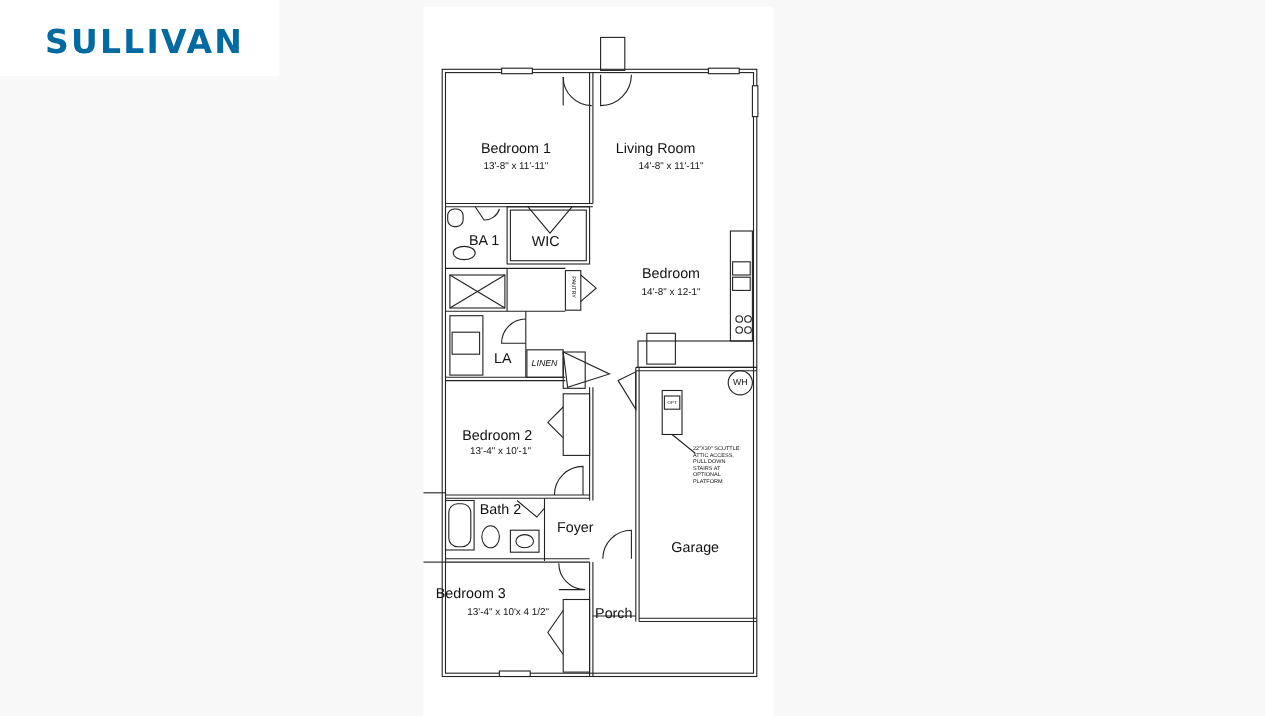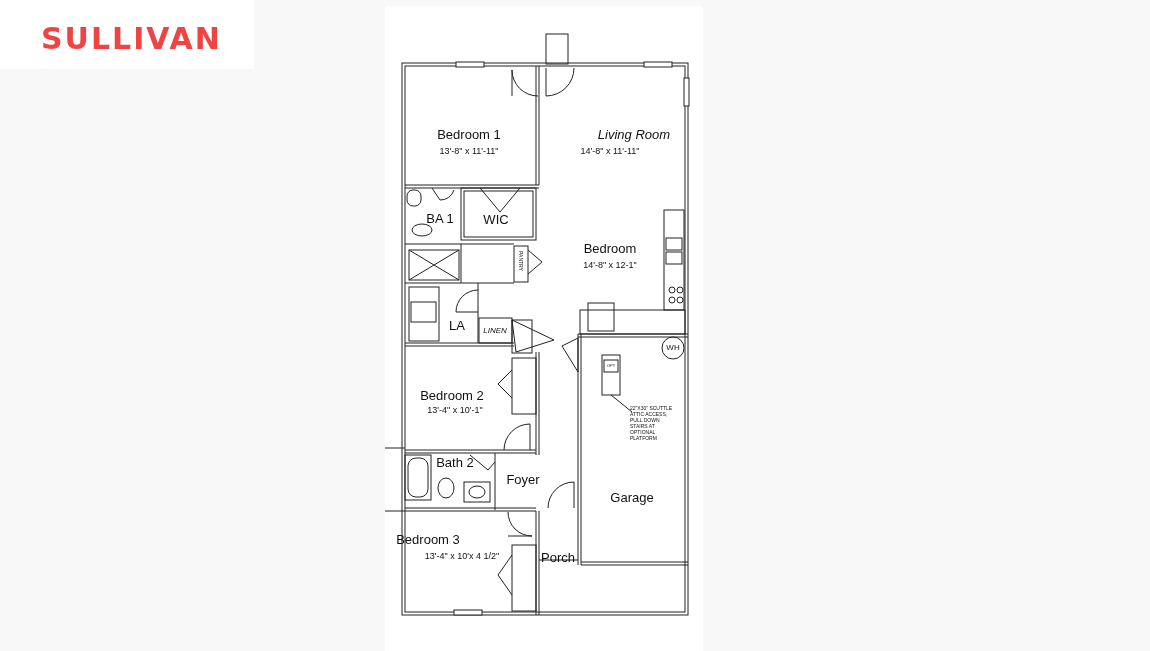--- a/index.html
+++ b/index.html
@@ -1,19 +1,19 @@
 <!DOCTYPE html>
 <html><head>
 <meta charset="utf-8">
 <style>
   * { margin: 0; padding: 0; box-sizing: border-box; }
   html, body { width: 1150px; height: 651px; background: #f8f8f8; overflow: hidden; }
   body { position: relative; font-family: "Liberation Sans", sans-serif; }
   .logo-box { position: absolute; left: 0; top: 0; width: 254px; height: 69px; background: #ffffff; }
-  .logo-text { position: absolute; left: 41px; top: 24px; font-family: "DejaVu Sans", sans-serif; font-weight: bold; font-size: 30px; letter-spacing: 2px; color: #ef4444; line-height: 1; }
+  .logo-text { position: absolute; left: 41px; top: 24px; font-family: "DejaVu Sans", sans-serif; font-weight: bold; font-size: 30px; letter-spacing: 2px; color: #0369a1; line-height: 1; }
   .plan-sheet { position: absolute; left: 385px; top: 6px; width: 318px; height: 645px; background: #ffffff; }
   svg.plan { position: absolute; left: 0; top: 0; width: 1150px; height: 651px; }
   .lbl { position: absolute; color: #111; white-space: nowrap; transform: translateX(-50%); text-align: center; }
   .room-name { font-size: 13px; line-height: 15px; }
   .room-dim { font-size: 9px; line-height: 11px; }
   .small-lbl { font-size: 8px; }
   .tiny { font-size: 5px; line-height: 6px; white-space: normal; text-align: left; transform: none; width: 46px; }
 </style>
 </head>
 <body>
@@ -129,21 +129,21 @@
 
     <line x1="581" y1="562" x2="688" y2="562"></line>
     <line x1="581" y1="565" x2="688" y2="565"></line>
     <line x1="539" y1="560" x2="578" y2="560"></line>
   </g>
 </svg>
 
 <div class="lbl room-name" style="left:469px; top:127px;">Bedroom 1</div>
 <div class="lbl room-dim" style="left:469px; top:146px;">13'-8" x 11'-11"</div>
 
-<div class="lbl room-name" style="left:634px; top:127px;font-style:italic;">Living Room</div>
+<div class="lbl room-name" style="left:596px; top:127px;">Living Room</div>
 <div class="lbl room-dim" style="left:610px; top:146px;">14'-8" x 11'-11"</div>
 
 <div class="lbl room-name" style="left:440px; top:211px;text-align:center;">BA 1</div>
 <div class="lbl room-name" style="left:496px; top:212px;">WIC</div>
 
 <div class="lbl room-name" style="left:610px; top:241px;">Bedroom</div>
 <div class="lbl room-dim" style="left:610px; top:260px;">14'-8" x 12-1"</div>
 
 <div class="lbl small-lbl" style="left:521px; top:258px; font-size:5px; transform:translateX(-50%) rotate(90deg);">PANTRY</div>
 

